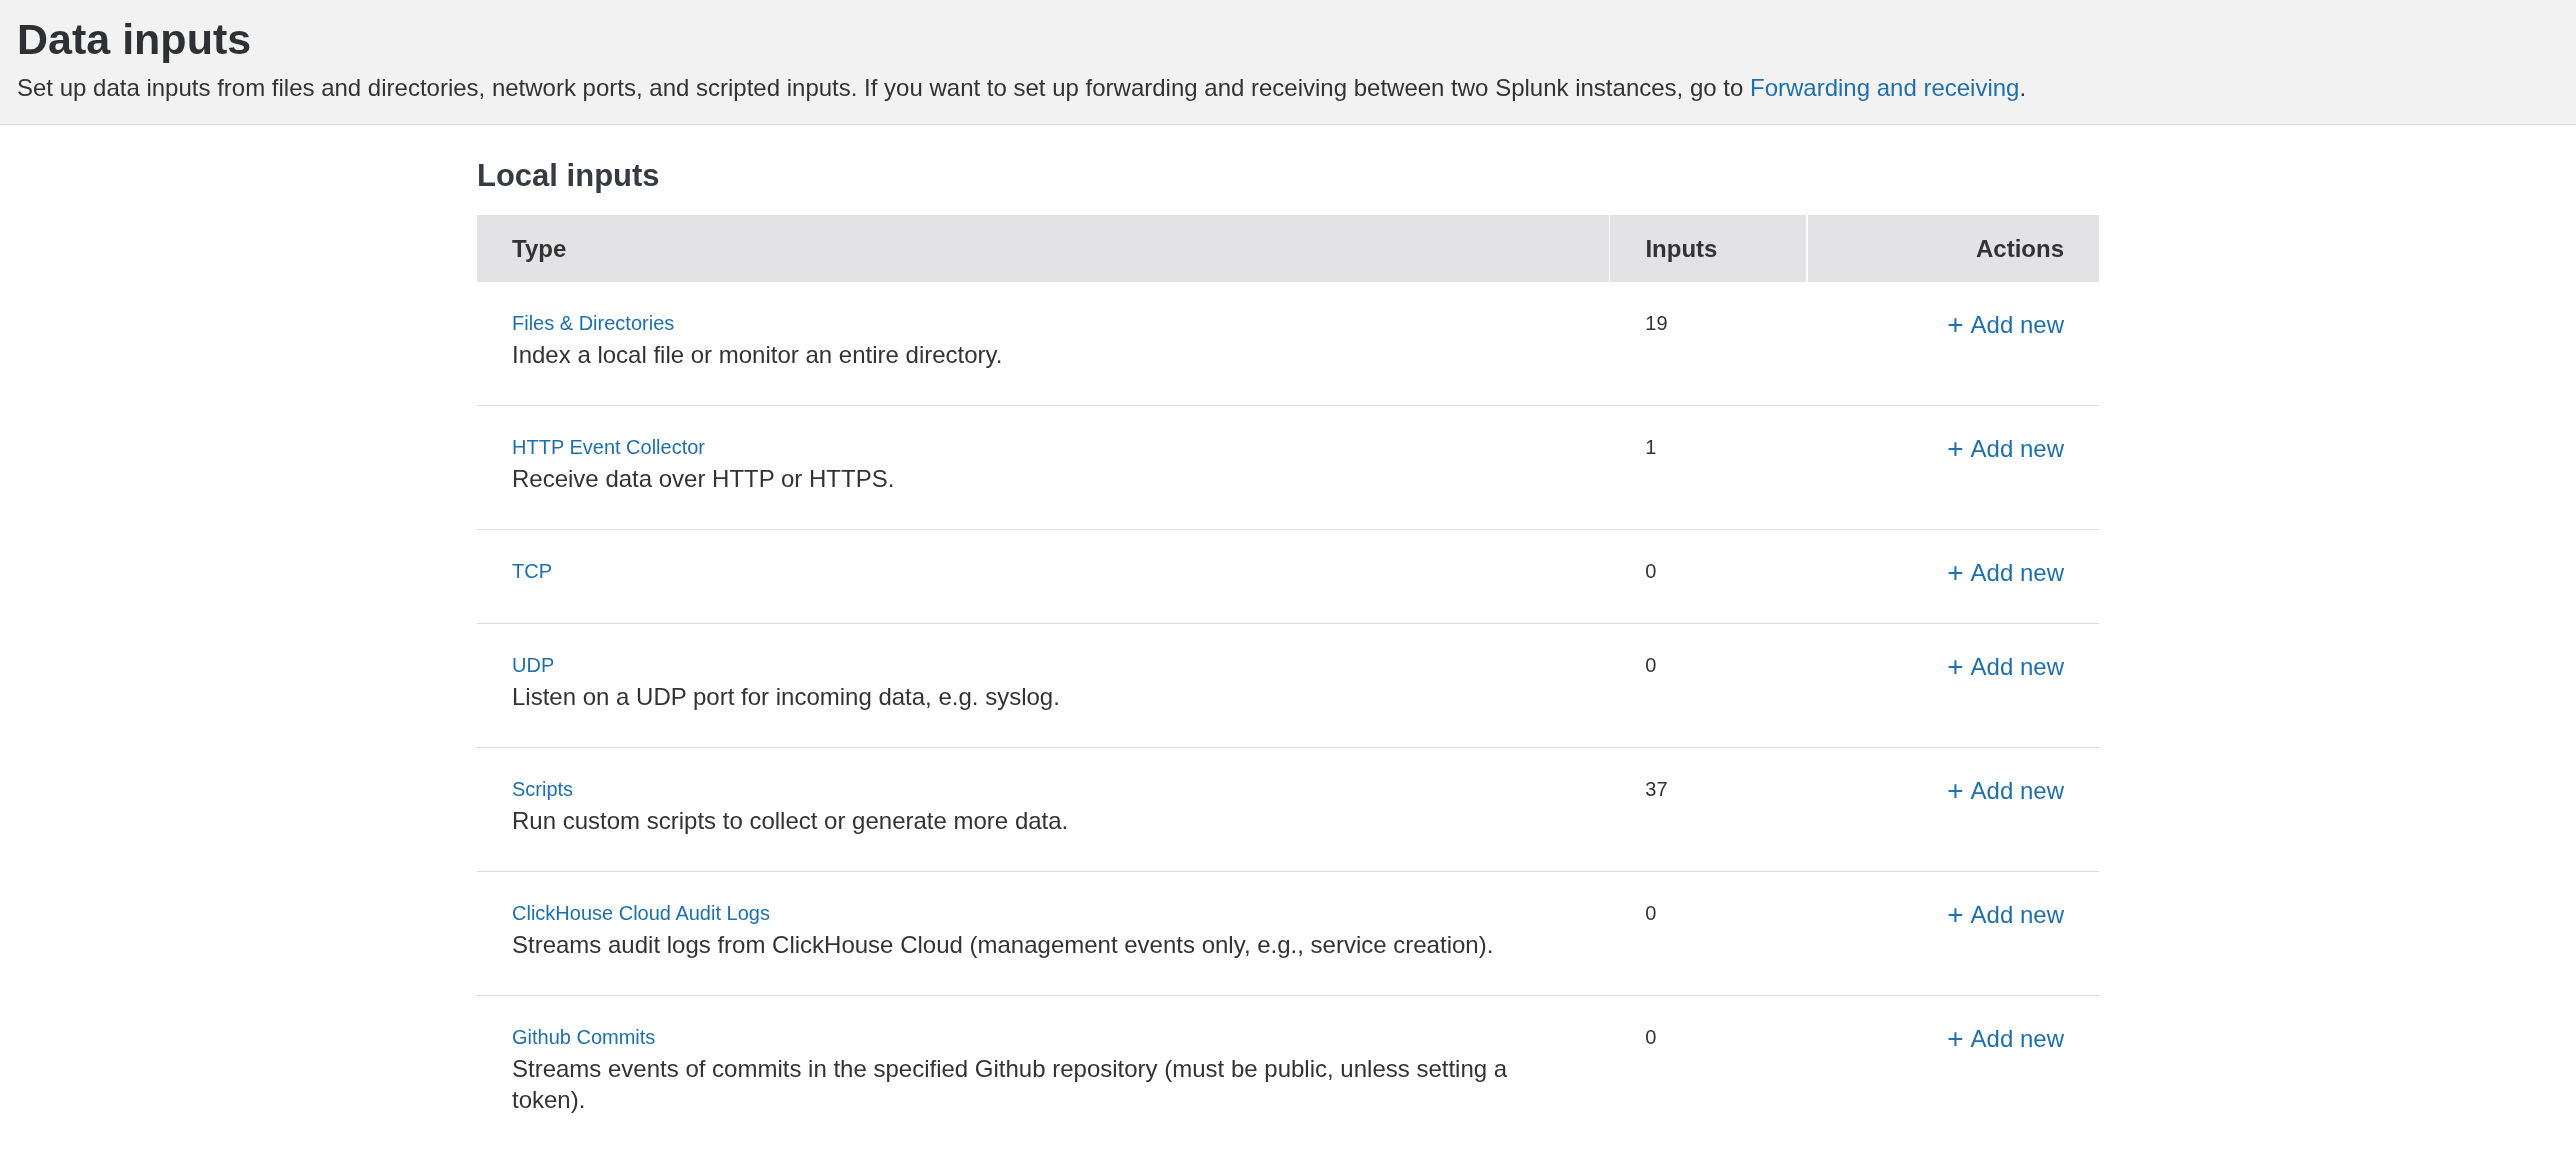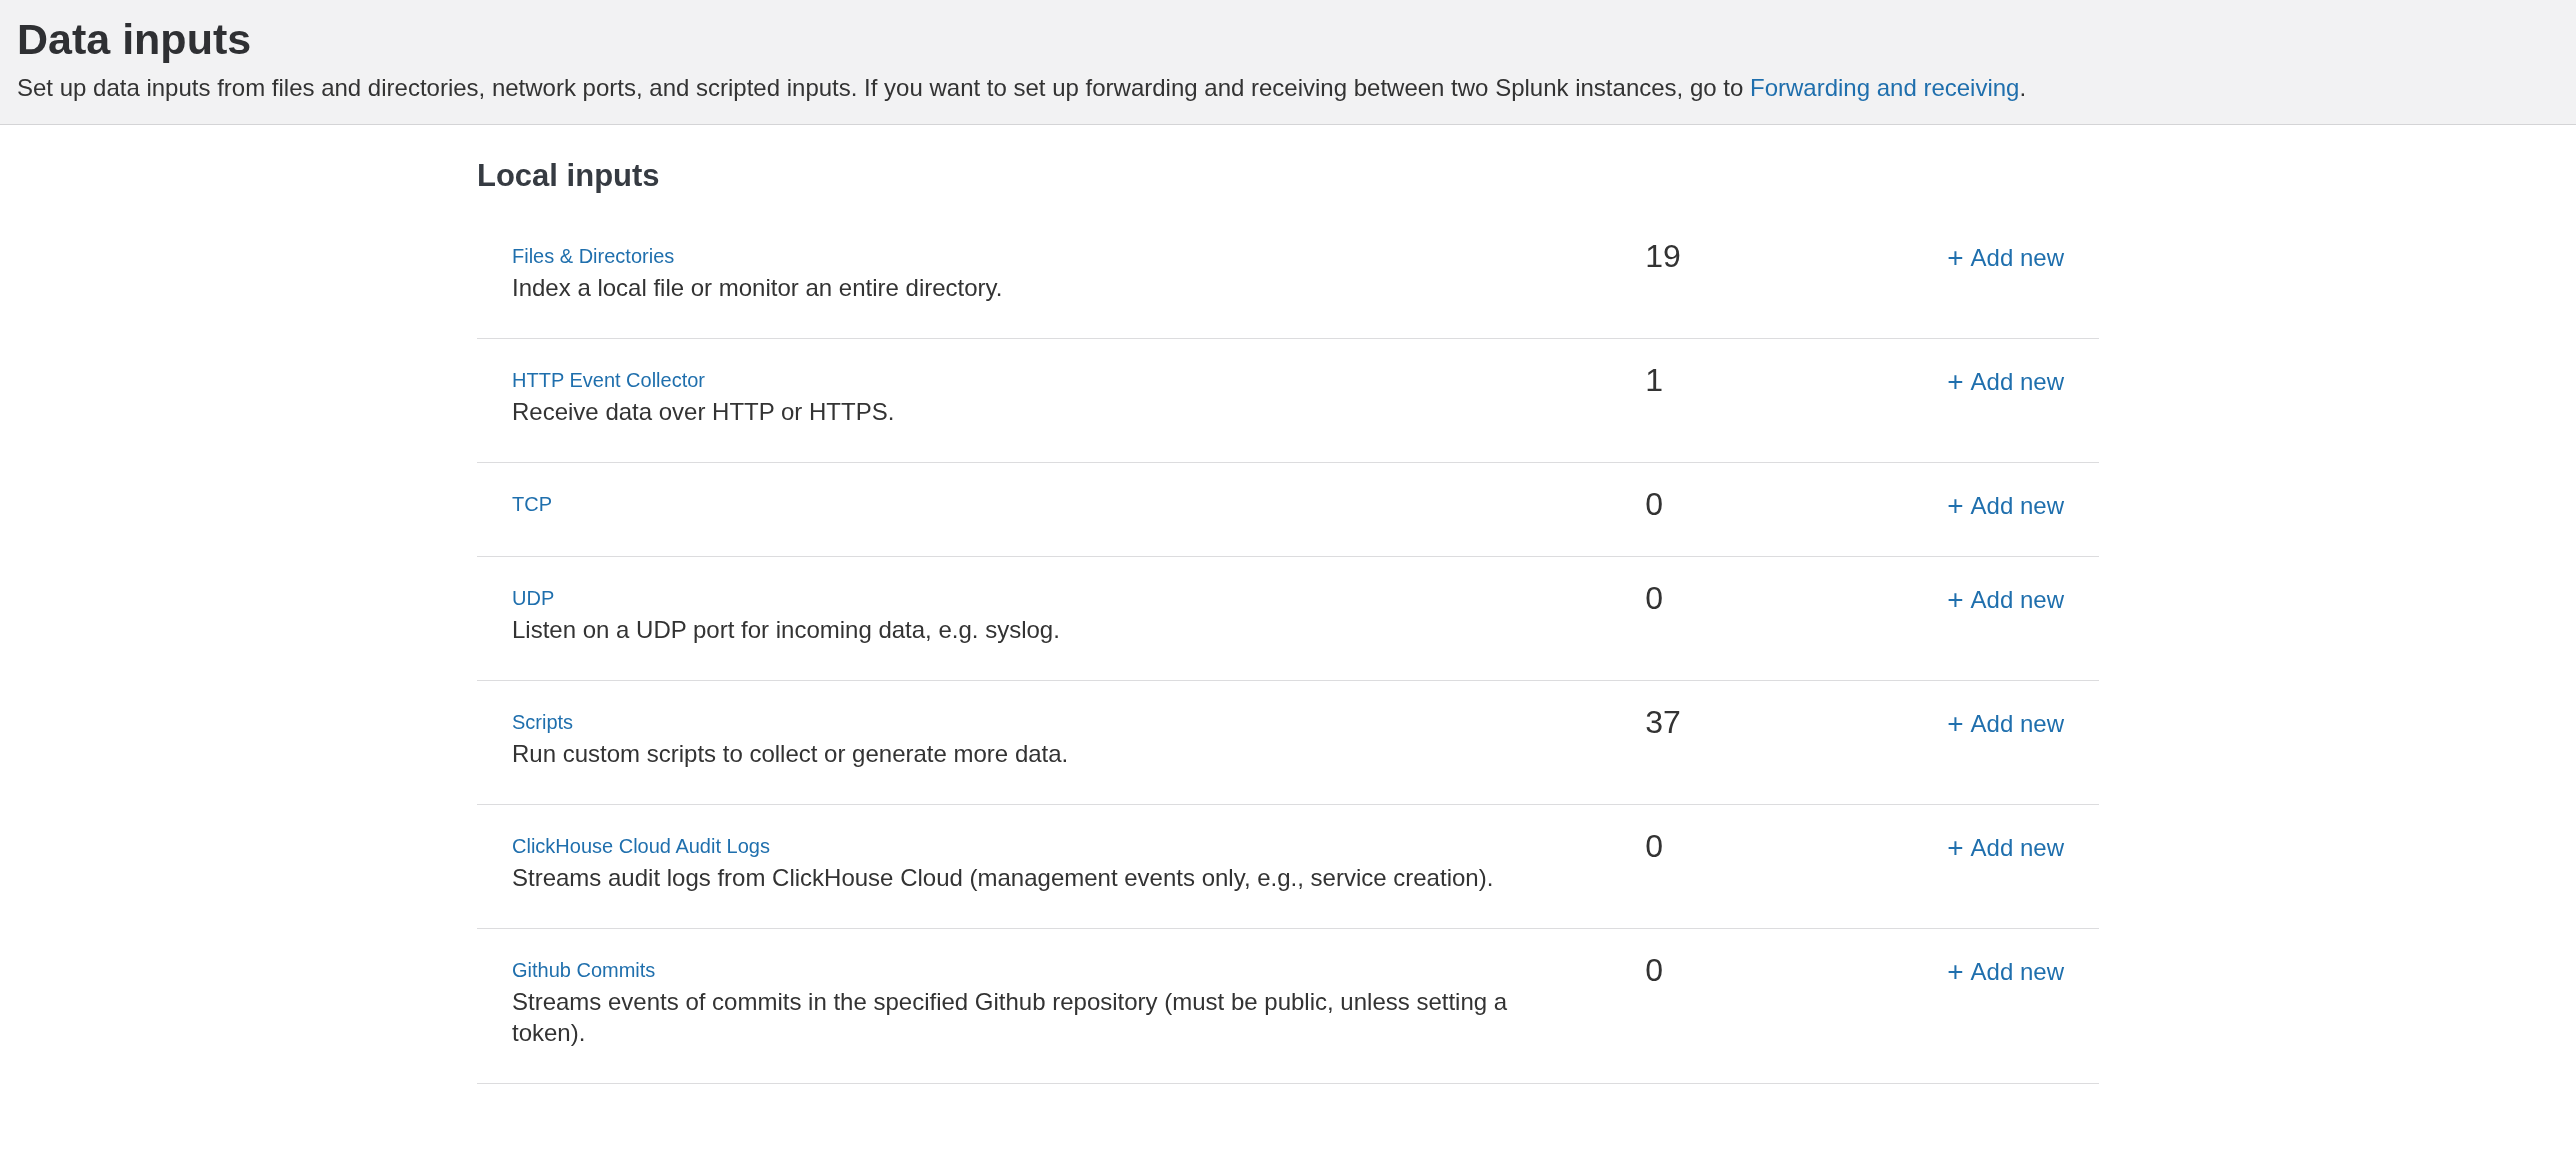--- a/index.html
+++ b/index.html
@@ -82,21 +82,21 @@
     color: #1f6fad;
     font-size: 20px;
     line-height: 31px;
   }
   .type-desc {
     font-size: 24px;
     line-height: 31px;
     color: #333333;
   }
   .input-count {
-    font-size: 32px;
+    font-size: 20px;
     line-height: 31px;
     color: #333333;
   }
   .add-new {
     color: #1f6fad;
     font-size: 24px;
     line-height: 31px;
     white-space: nowrap;
     margin-top: 32px;
   }
@@ -115,20 +115,25 @@
   <h1 class="page-title">Data inputs</h1>
   <p class="page-subtitle"><span>Set up data inputs from files and directories, network ports, and scripted inputs. If you want to set up forwarding and receiving between two Splunk instances, go to </span><a class="link" href="#">Forwarding and receiving</a><span>.</span></p>
 </header>
 
 <main class="content">
   <div class="container">
     <h2 class="section-heading">Local inputs</h2>
 
     <div class="inputs-table">
 
+      <div class="thead">
+        <div class="th th-type">Type</div>
+        <div class="th th-inputs">Inputs</div>
+        <div class="th th-actions">Actions</div>
+      </div>
 
       <div class="trow">
         <div class="col-type">
           <a class="type-link" href="#">Files &amp; Directories</a>
           <div class="type-desc">Index a local file or monitor an entire directory.</div>
         </div>
         <div class="col-inputs input-count">19</div>
         <div class="col-actions">
           <a class="add-new" href="#"><span class="plus-icon">+</span><span>Add new</span></a>
         </div>

